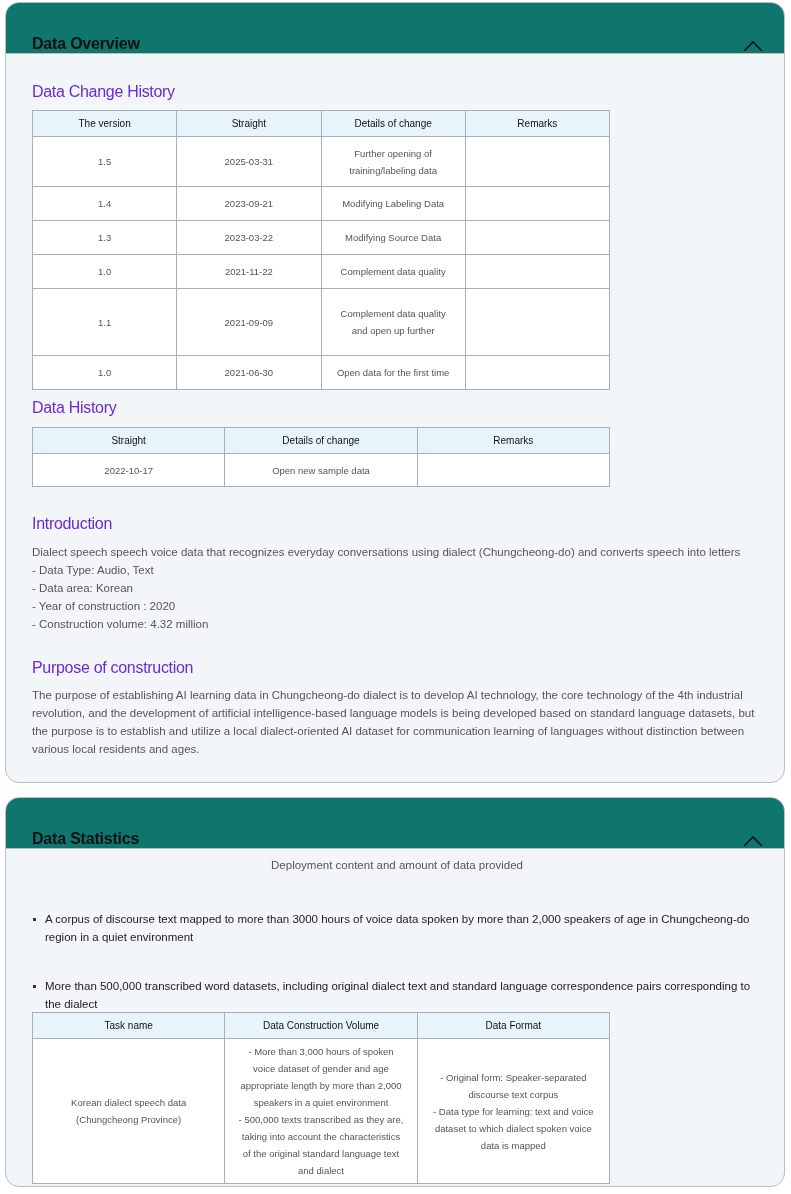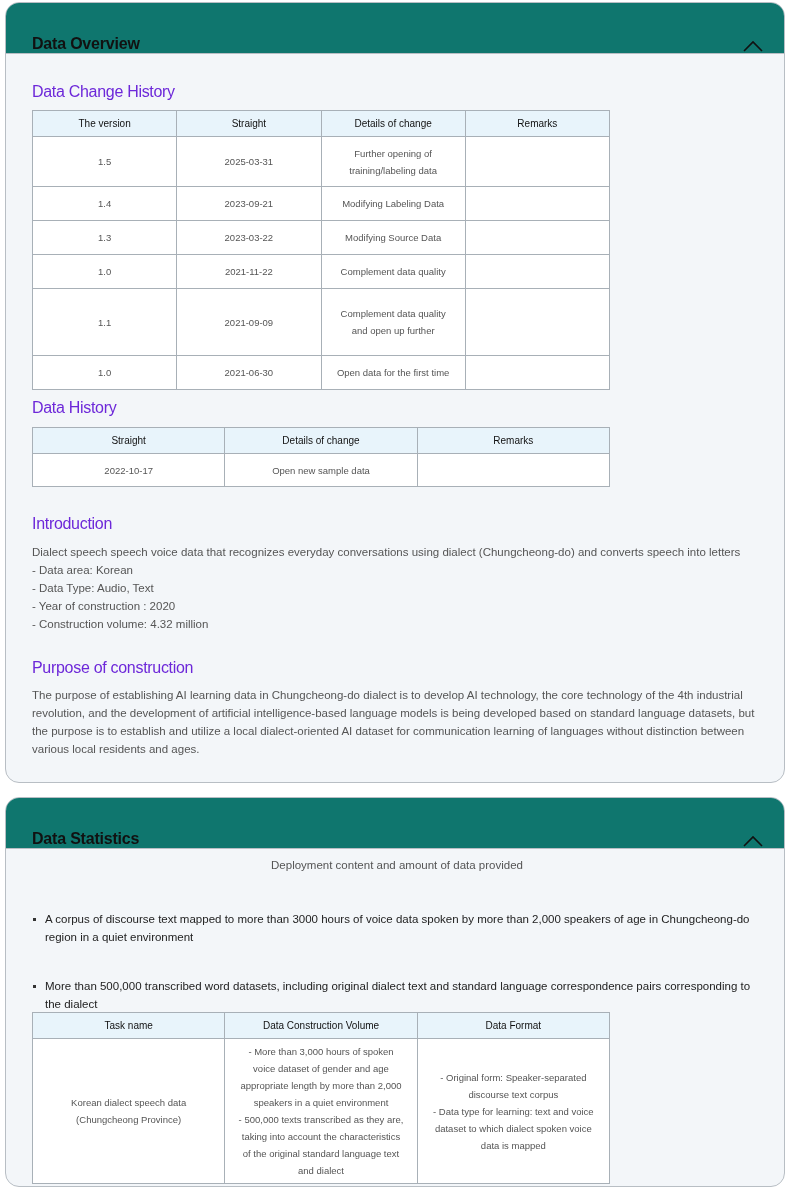--- a/index.html
+++ b/index.html
@@ -122,22 +122,22 @@
         <td>2022-10-17</td>
         <td>Open new sample data</td>
         <td></td>
       </tr>
     </tbody>
   </table>
 
   <div class="section-title" style="top:512px;">Introduction</div>
   <div class="text-block" style="top:540px;">
     <div>Dialect speech speech voice data that recognizes everyday conversations using dialect (Chungcheong-do) and converts speech into letters</div>
+    <div>- Data Type: Audio, Text</div>
     <div>- Data area: Korean</div>
-    <div>- Data Type: Audio, Text</div>
     <div>- Year of construction : 2020</div>
     <div>- Construction volume: 4.32 million</div>
   </div>
 
   <div class="section-title" style="top:656px;">Purpose of construction</div>
   <div class="text-block" style="top:683px; width:728px;">
     <div class="para">The purpose of establishing AI learning data in Chungcheong-do dialect is to develop AI technology, the core technology of the 4th industrial revolution, and the development of artificial intelligence-based language models is being developed based on standard language datasets, but the purpose is to establish and utilize a local dialect-oriented AI dataset for communication learning of languages without distinction between various local residents and ages.</div>
   </div>
 </div>
 

